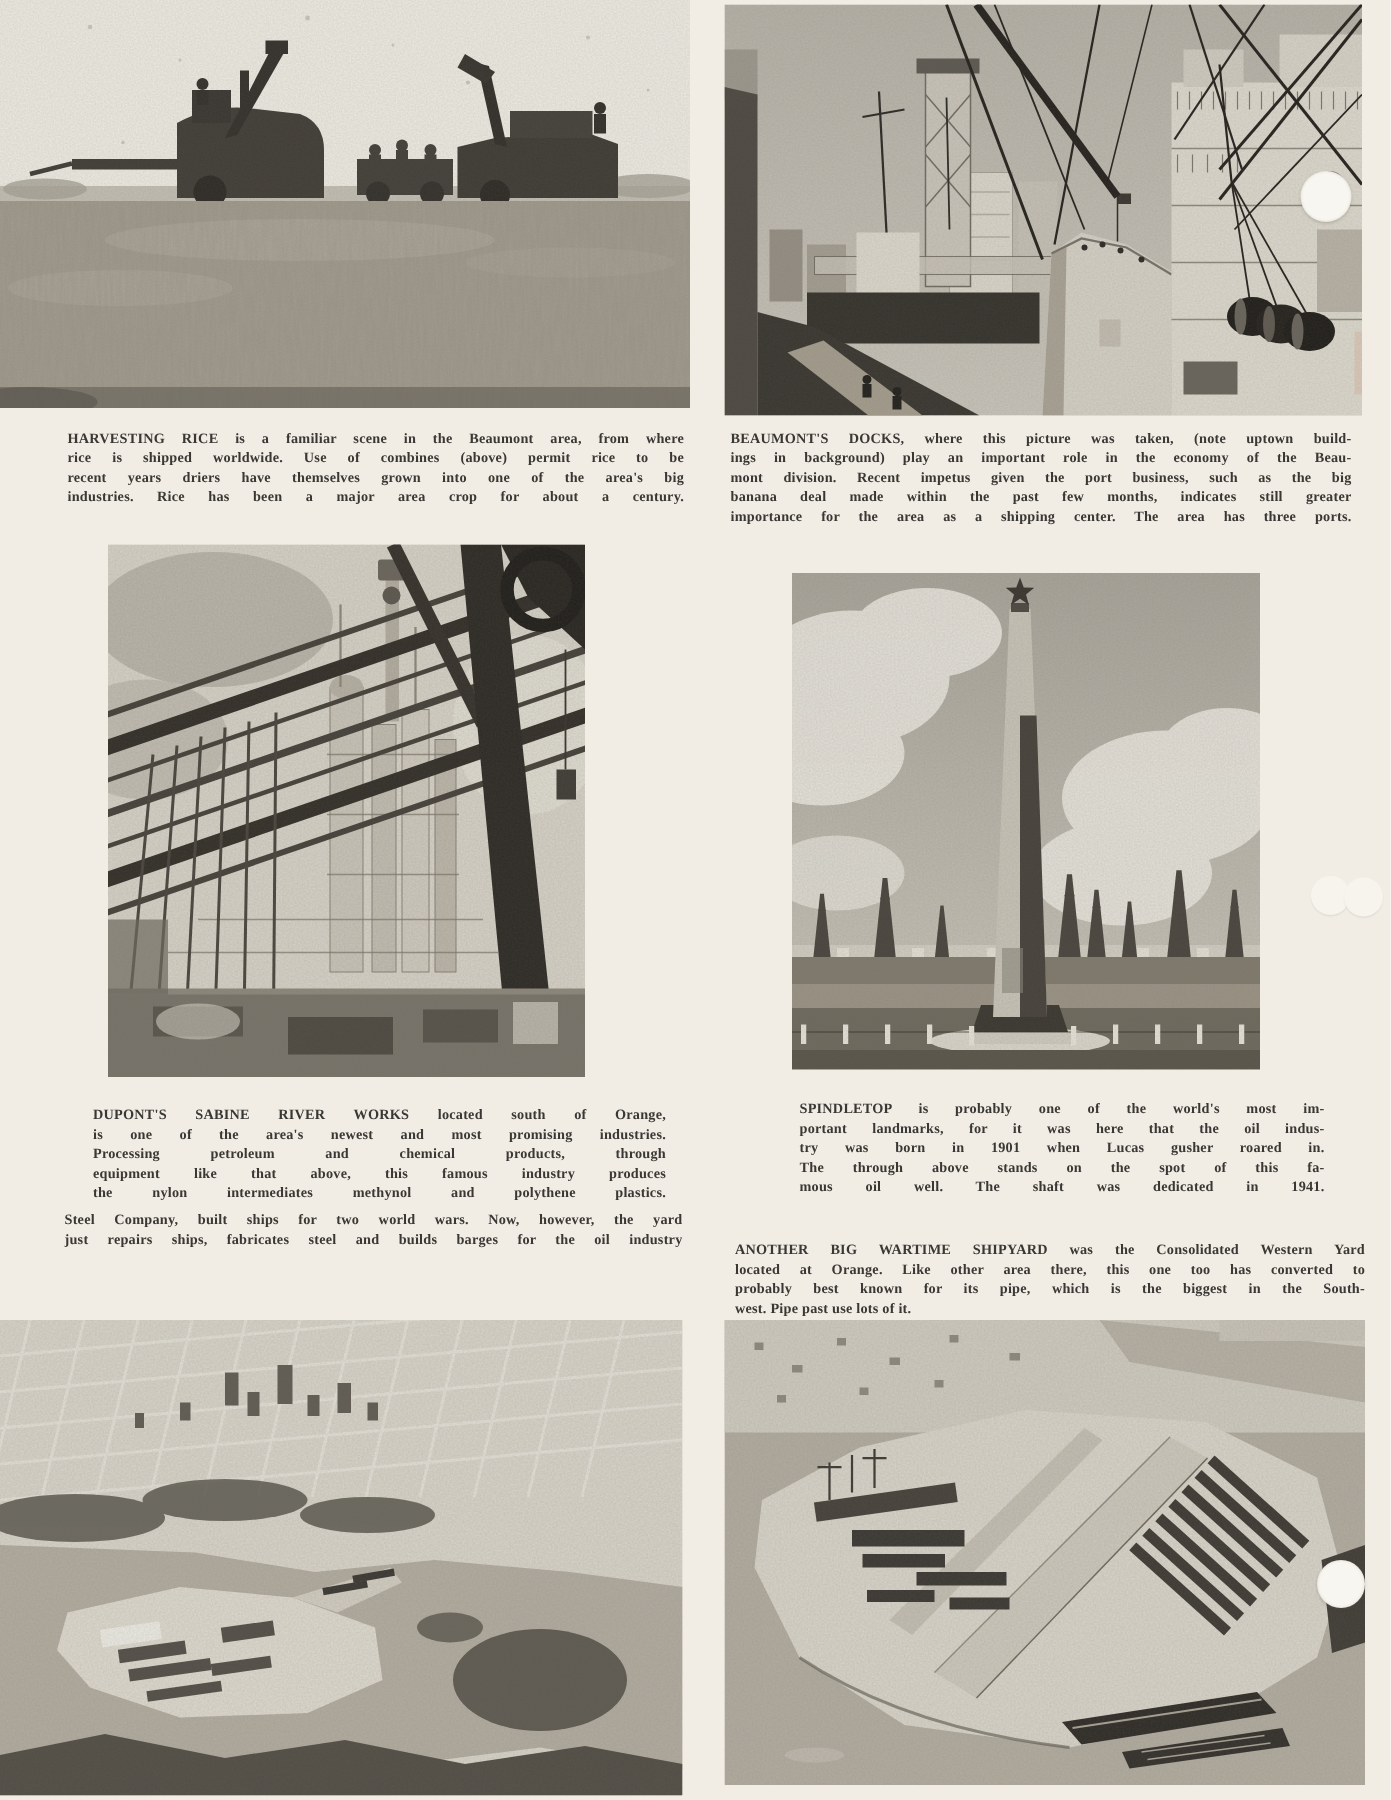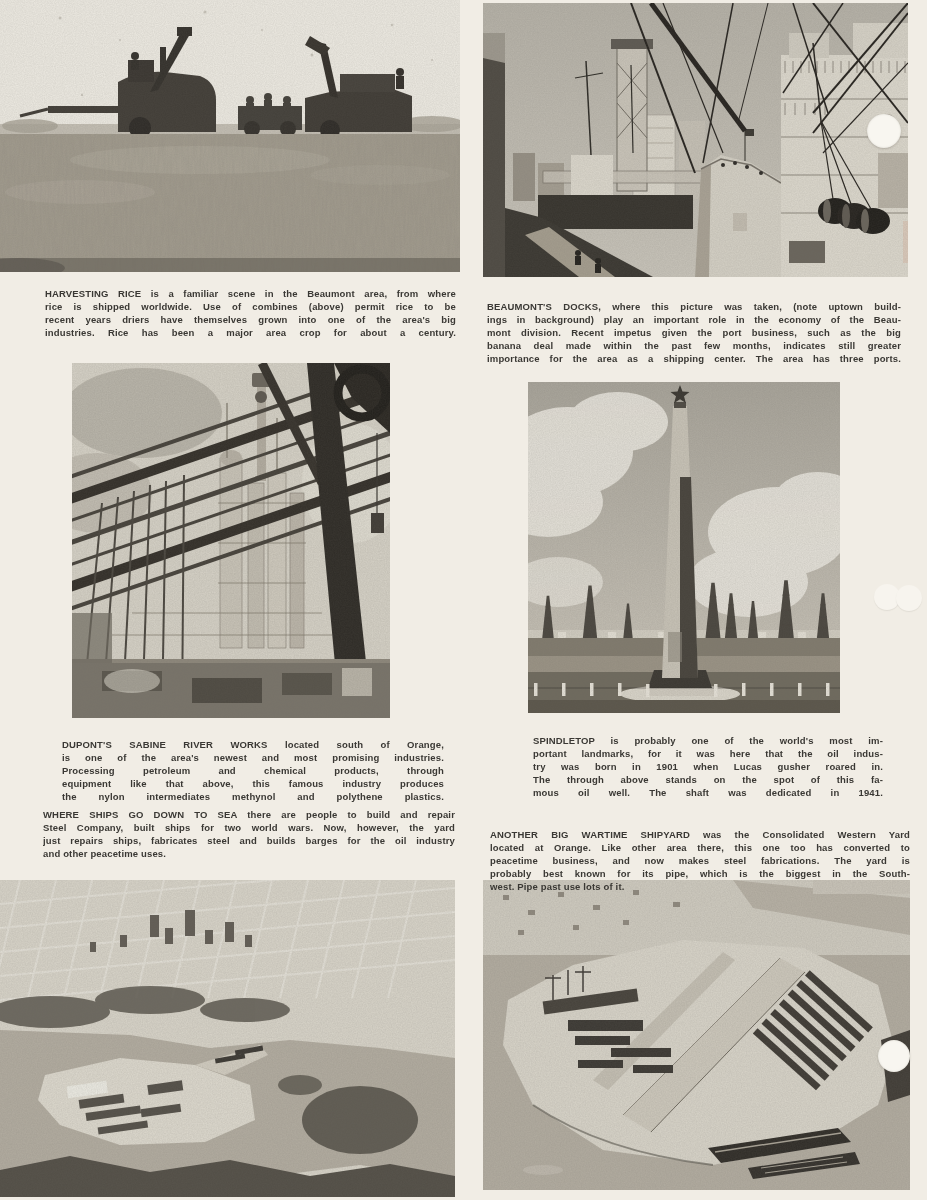--- a/index.html
+++ b/index.html
@@ -6,21 +6,21 @@
   #page{
     position:relative;width:927px;height:1200px;overflow:hidden;
     background:#f1ede5;font-family:"Liberation Sans",sans-serif;
   }
   .ph{position:absolute;display:block;}
   .caption{
     position:absolute;color:#3a3834;font-weight:bold;
     font-size:9.5px;line-height:13px;letter-spacing:0.15px;
   }
   .cl{height:13px;text-align:justify;text-align-last:justify;overflow:hidden;white-space:nowrap;}
-  .cl{white-space:normal;}
+  .cl{white-space:normal;font-family:Liberation Serif, serif;}
   .cl.short{text-align-last:left;}
   .hole{
     position:absolute;border-radius:50%;background:#f8f6f0;
     box-shadow:0 1px 2px rgba(90,85,75,0.25), inset 0 0 2px rgba(120,115,105,0.25);
   }
   .hole.faint{background:#f7f4ee;box-shadow:0 1px 1px rgba(90,85,75,0.10);}
 </style>
 </head>
 <body>
 
@@ -499,21 +499,21 @@
     <rect width="427" height="310" filter="url(#gr6)" opacity="0.45"></rect>
   </svg>
 
   <div class="caption" style="left:45px;top:287px;width:411px">
     <div class="cl">HARVESTING RICE is a familiar scene in the Beaumont area, from where</div>
     <div class="cl">rice is shipped worldwide. Use of combines (above) permit rice to be</div>
     <div class="cl">recent years driers have themselves grown into one of the area's big</div>
     <div class="cl">industries. Rice has been a major area crop for about a century.</div>
   </div>
 
-  <div class="caption" style="left:487px;top:300px;width:414px">
+  <div class="caption" style="left:487px;top:287px;width:414px">
     <div class="cl">BEAUMONT'S DOCKS, where this picture was taken, (note uptown build-</div>
     <div class="cl">ings in background) play an important role in the economy of the Beau-</div>
     <div class="cl">mont division. Recent impetus given the port business, such as the big</div>
     <div class="cl">banana deal made within the past few months, indicates still greater</div>
     <div class="cl">importance for the area as a shipping center. The area has three ports.</div>
   </div>
 
   <div class="caption" style="left:62px;top:738px;width:382px">
     <div class="cl">DUPONT'S SABINE RIVER WORKS located south of Orange,</div>
     <div class="cl">is one of the area's newest and most promising industries.</div>
@@ -524,30 +524,27 @@
 
   <div class="caption" style="left:533px;top:734px;width:350px">
     <div class="cl">SPINDLETOP is probably one of the world's most im-</div>
     <div class="cl">portant landmarks, for it was here that the oil indus-</div>
     <div class="cl">try was born in 1901 when Lucas gusher roared in.</div>
     <div class="cl">The through above stands on the spot of this fa-</div>
     <div class="cl">mous oil well. The shaft was dedicated in 1941.</div>
   </div>
 
   <div class="caption" style="left:43px;top:808px;width:412px">
-    <div class="cl">WHERE SHIPS GO DOWN TO SEA there are people to build and repair</div>
     <div class="cl">Steel Company, built ships for two world wars. Now, however, the yard</div>
     <div class="cl">just repairs ships, fabricates steel and builds barges for the oil industry</div>
-    <div class="cl short">and other peacetime uses.</div>
   </div>
 
   <div class="caption" style="left:490px;top:828px;width:420px">
     <div class="cl">ANOTHER BIG WARTIME SHIPYARD was the Consolidated Western Yard</div>
     <div class="cl">located at Orange. Like other area there, this one too has converted to</div>
-    <div class="cl">peacetime business, and now makes steel fabrications. The yard is</div>
     <div class="cl">probably best known for its pipe, which is the biggest in the South-</div>
     <div class="cl short">west. Pipe past use lots of it.</div>
   </div>
 
   <div class="hole" style="left:867px;top:114px;width:34px;height:34px"></div>
   <div class="hole faint" style="left:874px;top:584px;width:26px;height:26px"></div>
   <div class="hole faint" style="left:896px;top:585px;width:26px;height:26px"></div>
   <div class="hole" style="left:878px;top:1040px;width:32px;height:32px"></div>
 
 </div>

